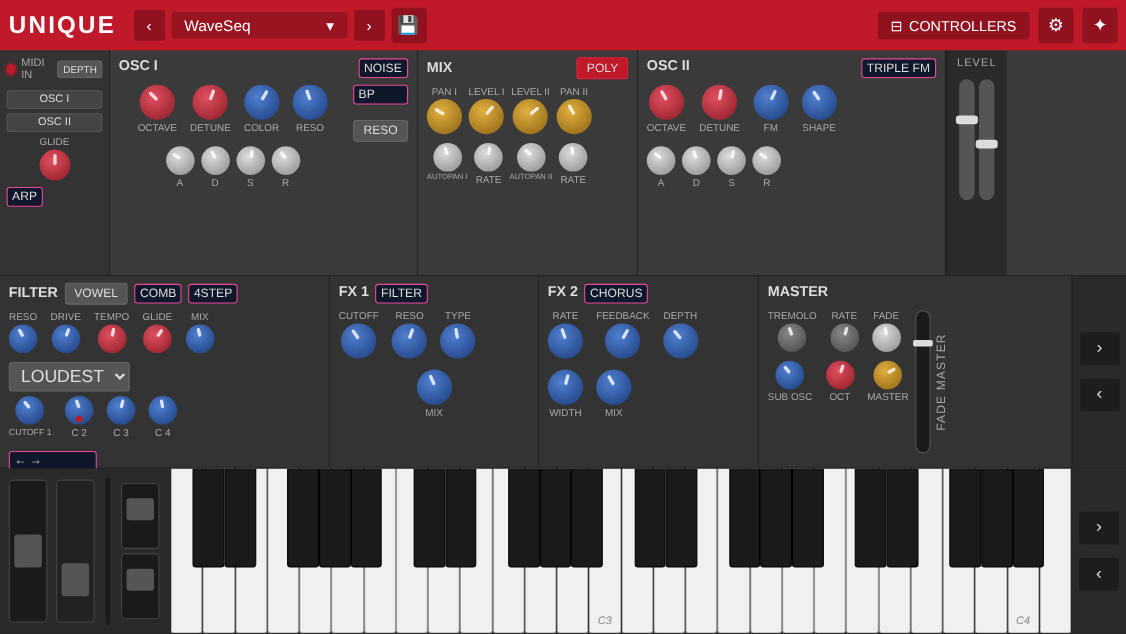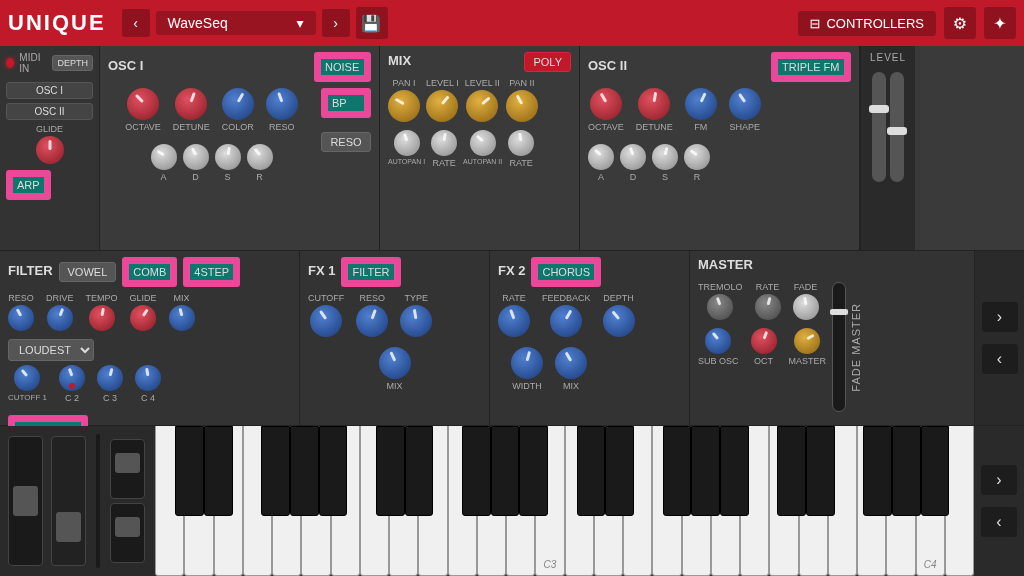--- a/index.html
+++ b/index.html
@@ -156,22 +156,22 @@
       width: 26px;
       height: 26px;
     }
     .knob-sm::after {
       height: 8px;
       top: 3px;
     }
 
     
     .mini-select {
-      background: #0f766e;
-      border: 7px solid #ec4899;
+      background: #0f172a;
+      border: 1px solid #ec4899;
       color: #ddd;
       font-size: 11px;
       padding: 2px 4px;
       border-radius: 3px;
       cursor: pointer;
       -webkit-appearance: none;
     }
     .mini-btn {
       background: #555;
       border: 1px solid #666;
@@ -365,21 +365,21 @@
     .arrow-row {
       display: flex;
       gap: 4px;
       align-items: center;
       margin-top: 4px;
     }
     .loudest-select {
       background: #555;
       border: 1px solid #666;
       color: #ddd;
-      font-size: 11px;
+      font-size: 16px;
       padding: 3px 6px;
       border-radius: 3px;
     }
     .fade-master-label {
       writing-mode: vertical-lr;
       text-orientation: mixed;
       transform: rotate(180deg);
       font-size: 11px;
       color: #aaa;
       letter-spacing: 1px;
@@ -720,21 +720,21 @@
         </div>
         <div class="knob-item">
           <span class="knob-label">FEEDBACK</span>
           <div class="knob knob-blue" style="--rot:30deg"></div>
         </div>
         <div class="knob-item">
           <span class="knob-label">DEPTH</span>
           <div class="knob knob-blue" style="--rot:-40deg"></div>
         </div>
       </div>
-      <div class="knob-row" style="margin-top:10px;margin-left:13px;">
+      <div class="knob-row" style="margin-top:10px;">
         <div class="knob-item">
           <div class="knob knob-blue" style="--rot:15deg"></div>
           <span class="knob-label">WIDTH</span>
         </div>
         <div class="knob-item">
           <div class="knob knob-blue" style="--rot:-30deg"></div>
           <span class="knob-label">MIX</span>
         </div>
       </div>
     </div>

